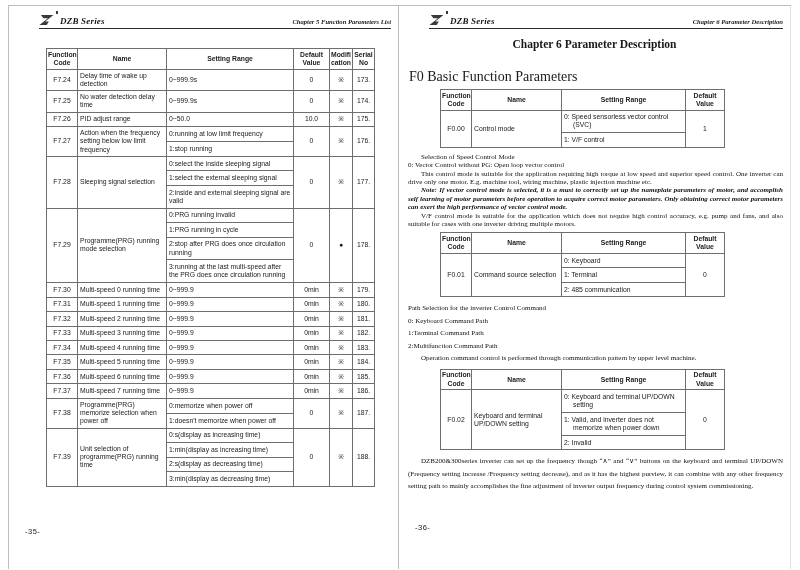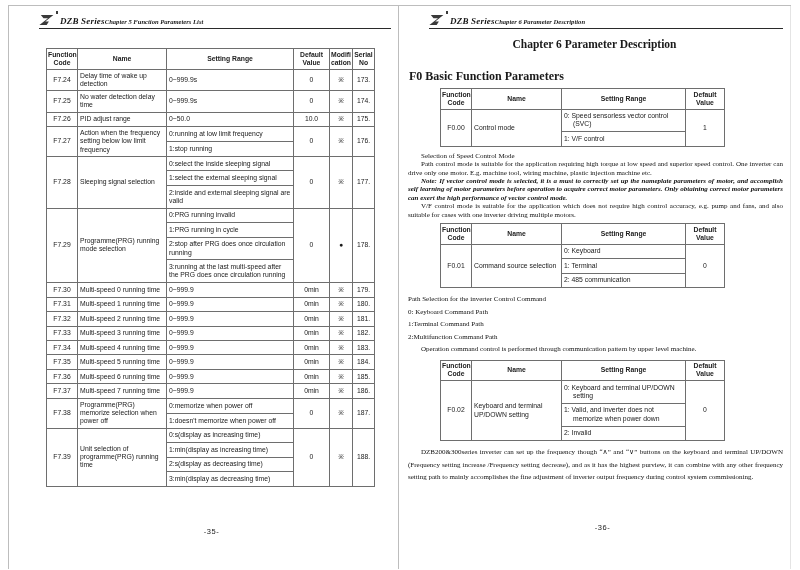--- a/index.html
+++ b/index.html
@@ -12,21 +12,21 @@
     position:absolute; left:8px; top:5px; width:783px; height:564px;
     border-top:1px solid #bdbdbd; border-left:1px solid #bdbdbd;
     display:flex;
   }
   .page { height:100%; position:relative; overflow:hidden; }
   .page-left  { width:390px; border-right:1px solid #bdbdbd; }
   .page-right { width:392px; border-right:1px solid #e4e4e4; }
 
   
   .page-header {
-    display:flex; align-items:flex-end;
+    display:flex; justify-content:space-between; align-items:flex-end;
     margin:7px 7px 0 30px; padding-bottom:2px; border-bottom:1.4px solid #2a2a2a;
   }
   .brand { display:flex; align-items:flex-end; gap:3px; }
   .brand-logo { position:relative; width:18px; height:13px; }
   .brand-logo .reg-dot { position:absolute; right:-1px; top:-2px; width:2.5px; height:2.5px; background:#3a3a3a; }
   .brand-text {
     font-family:"Liberation Serif", serif; font-weight:bold; font-style:italic;
     font-size:9px; letter-spacing:0.2px;
   }
   .chapter-ref {
@@ -60,35 +60,35 @@
   .tbl-right col.c-range { width:124px; }
   .tbl-right col.c-def   { width:39px; }
   .tbl-right td.range { padding-left:11px; text-indent:-9px; }
 
   
   .doc-title {
     font-family:"Liberation Serif", serif; font-weight:bold; font-size:11.5px;
     text-align:center; margin:9px 0 0 0;
   }
   .section-heading {
-    font-family:"Liberation Serif", serif; font-weight:bold; font-size:12px;
+    font-family:"Liberation Serif", serif; font-weight:normal; font-size:14px;
     margin:19px 0 3px 10px;
   }
   .right-content { margin:0 7px 0 9px; }
   .para-block {
     font-family:"Liberation Serif", serif; font-size:7px; line-height:8.4px;
     margin:3px 0 4px 0; color:#111;
   }
   .para-block.loose { line-height:12.5px; }
   .para { margin:0; text-align:justify; }
   .para.indent { text-indent:13px; }
   .para.note { font-weight:bold; font-style:italic; }
 
   .page-number {
-    position:absolute; left:16px; right:0; text-align:center;
+    position:absolute; left:16px; right:0; text-align:left;
     font-size:7.5px; letter-spacing:0.5px; color:#222;
   }
   .page-left  .page-number { bottom:33px; }
   .page-right .page-number { bottom:37px; }
 </style>
 </head>
 <body>
 
 <div class="spread">
 
@@ -332,21 +332,22 @@
               <td class="range">0:  Speed sensorless vector control (SVC)</td>
               <td class="def" rowspan="2">1</td>
             </tr>
             <tr>
               <td class="range">1:  V/F control</td>
             </tr>
           </tbody>
         </table>
         <div class="para-block">
           <p class="para indent">Selection of Speed Control Mode</p>
-          <p class="para indent">Path control mode is suitable for the application requiring high torque at low speed and superior speed control. One inverter can drive only one motor. E.g. machine tool, wiring machine, plastic injection machine etc.</p>
+          <p class="para">0: Vector Control without PG: Open loop vector control</p>
+          <p class="para indent">This control mode is suitable for the application requiring high torque at low speed and superior speed control. One inverter can drive only one motor. E.g. machine tool, wiring machine, plastic injection machine etc.</p>
           <p class="para indent note">Note: If vector control mode is selected, it is a must to correctly set up the nameplate parameters of motor, and accomplish self learning of motor parameters before operation to acquire correct motor parameters. Only obtaining correct motor parameters can exert the high performance of vector control mode.</p>
           <p class="para indent">V/F control mode is suitable for the application which does not require high control accuracy, e.g. pump and fans, and also suitable for cases with one inverter driving multiple motors.</p>
         </div>
         <table class="param-table tbl-right">
           <colgroup>
             <col class="c-code">
             <col class="c-name">
             <col class="c-range">
             <col class="c-def">
           </colgroup>

